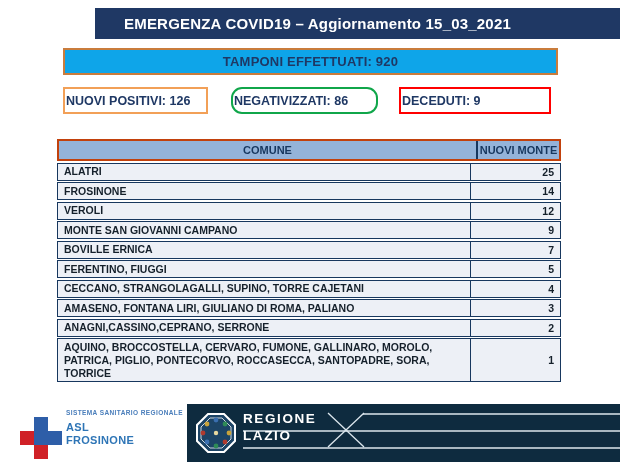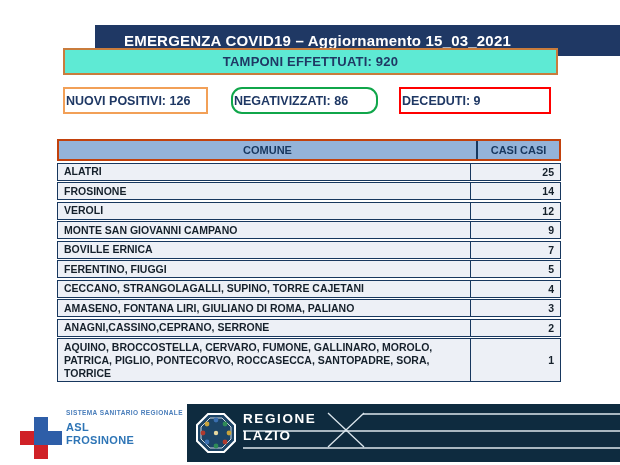--- a/index.html
+++ b/index.html
@@ -1,24 +1,24 @@
 <!DOCTYPE html>
 <html><head>
 <meta charset="utf-8">
 <style>
   html,body{margin:0;padding:0;}
   body{width:620px;height:465px;background:#ffffff;font-family:"Liberation Sans",sans-serif;overflow:hidden;}
   .page{position:relative;width:620px;height:465px;background:#fff;}
 
   
-  .top-banner{position:absolute;left:95px;top:25px;width:525px;height:31px;background:#1F3864;display:flex;align-items:center;}
+  .top-banner{position:absolute;left:95px;top:8px;width:525px;height:31px;background:#1F3864;display:flex;align-items:center;}
   .top-banner .title{width:445px;text-align:center;color:#ffffff;font-weight:bold;font-size:15px;letter-spacing:.2px;}
 
   
-  .tamponi-banner{position:absolute;left:63px;top:48px;width:491px;height:23px;background:#5eead4;border:2px solid #C97C3C;display:flex;align-items:center;justify-content:center;color:#1F3864;font-weight:bold;font-size:13px;letter-spacing:.2px;}
+  .tamponi-banner{position:absolute;left:63px;top:48px;width:491px;height:23px;background:#0ea5e9;border:2px solid #C97C3C;display:flex;align-items:center;justify-content:center;color:#1F3864;font-weight:bold;font-size:13px;letter-spacing:.2px;}
 
   
   .stat{position:absolute;top:87px;height:23px;background:#fff;border:2px solid #999;display:flex;align-items:center;padding-left:1px;color:#1F3864;font-weight:bold;font-size:12.5px;}
   .stat.s0{left:63px;width:140px;}
   .stat.s1{left:231px;width:142px;}
   .stat.s2{left:399px;width:147px;}
 
   
   .covid-table{position:absolute;left:57px;top:139px;width:504px;}
   .t-header{display:flex;background:#94B3D9;border:2px solid #c2410c;color:#17375E;font-weight:bold;font-size:11px;}
@@ -64,21 +64,21 @@
   <div class="stat s1" style="border-color: rgb(16, 166, 74); border-radius: 11px;">
     <span>NEGATIVIZZATI: 86</span>
   </div>
   <div class="stat s2" style="border-color: rgb(255, 0, 0);">
     <span>DECEDUTI: 9</span>
   </div>
 
   <div class="covid-table">
     <div class="t-header">
       <div class="col-comune">COMUNE</div>
-      <div class="col-casi">CASI CASI</div>
+      <div class="col-casi">NUOVI MONTE</div>
     </div>
     <div>
         <div class="t-row">
           <div class="col-comune">ALATRI</div>
           <div class="col-casi">25</div>
         </div>
         <div class="t-row">
           <div class="col-comune">FROSINONE</div>
           <div class="col-casi">14</div>
         </div>

